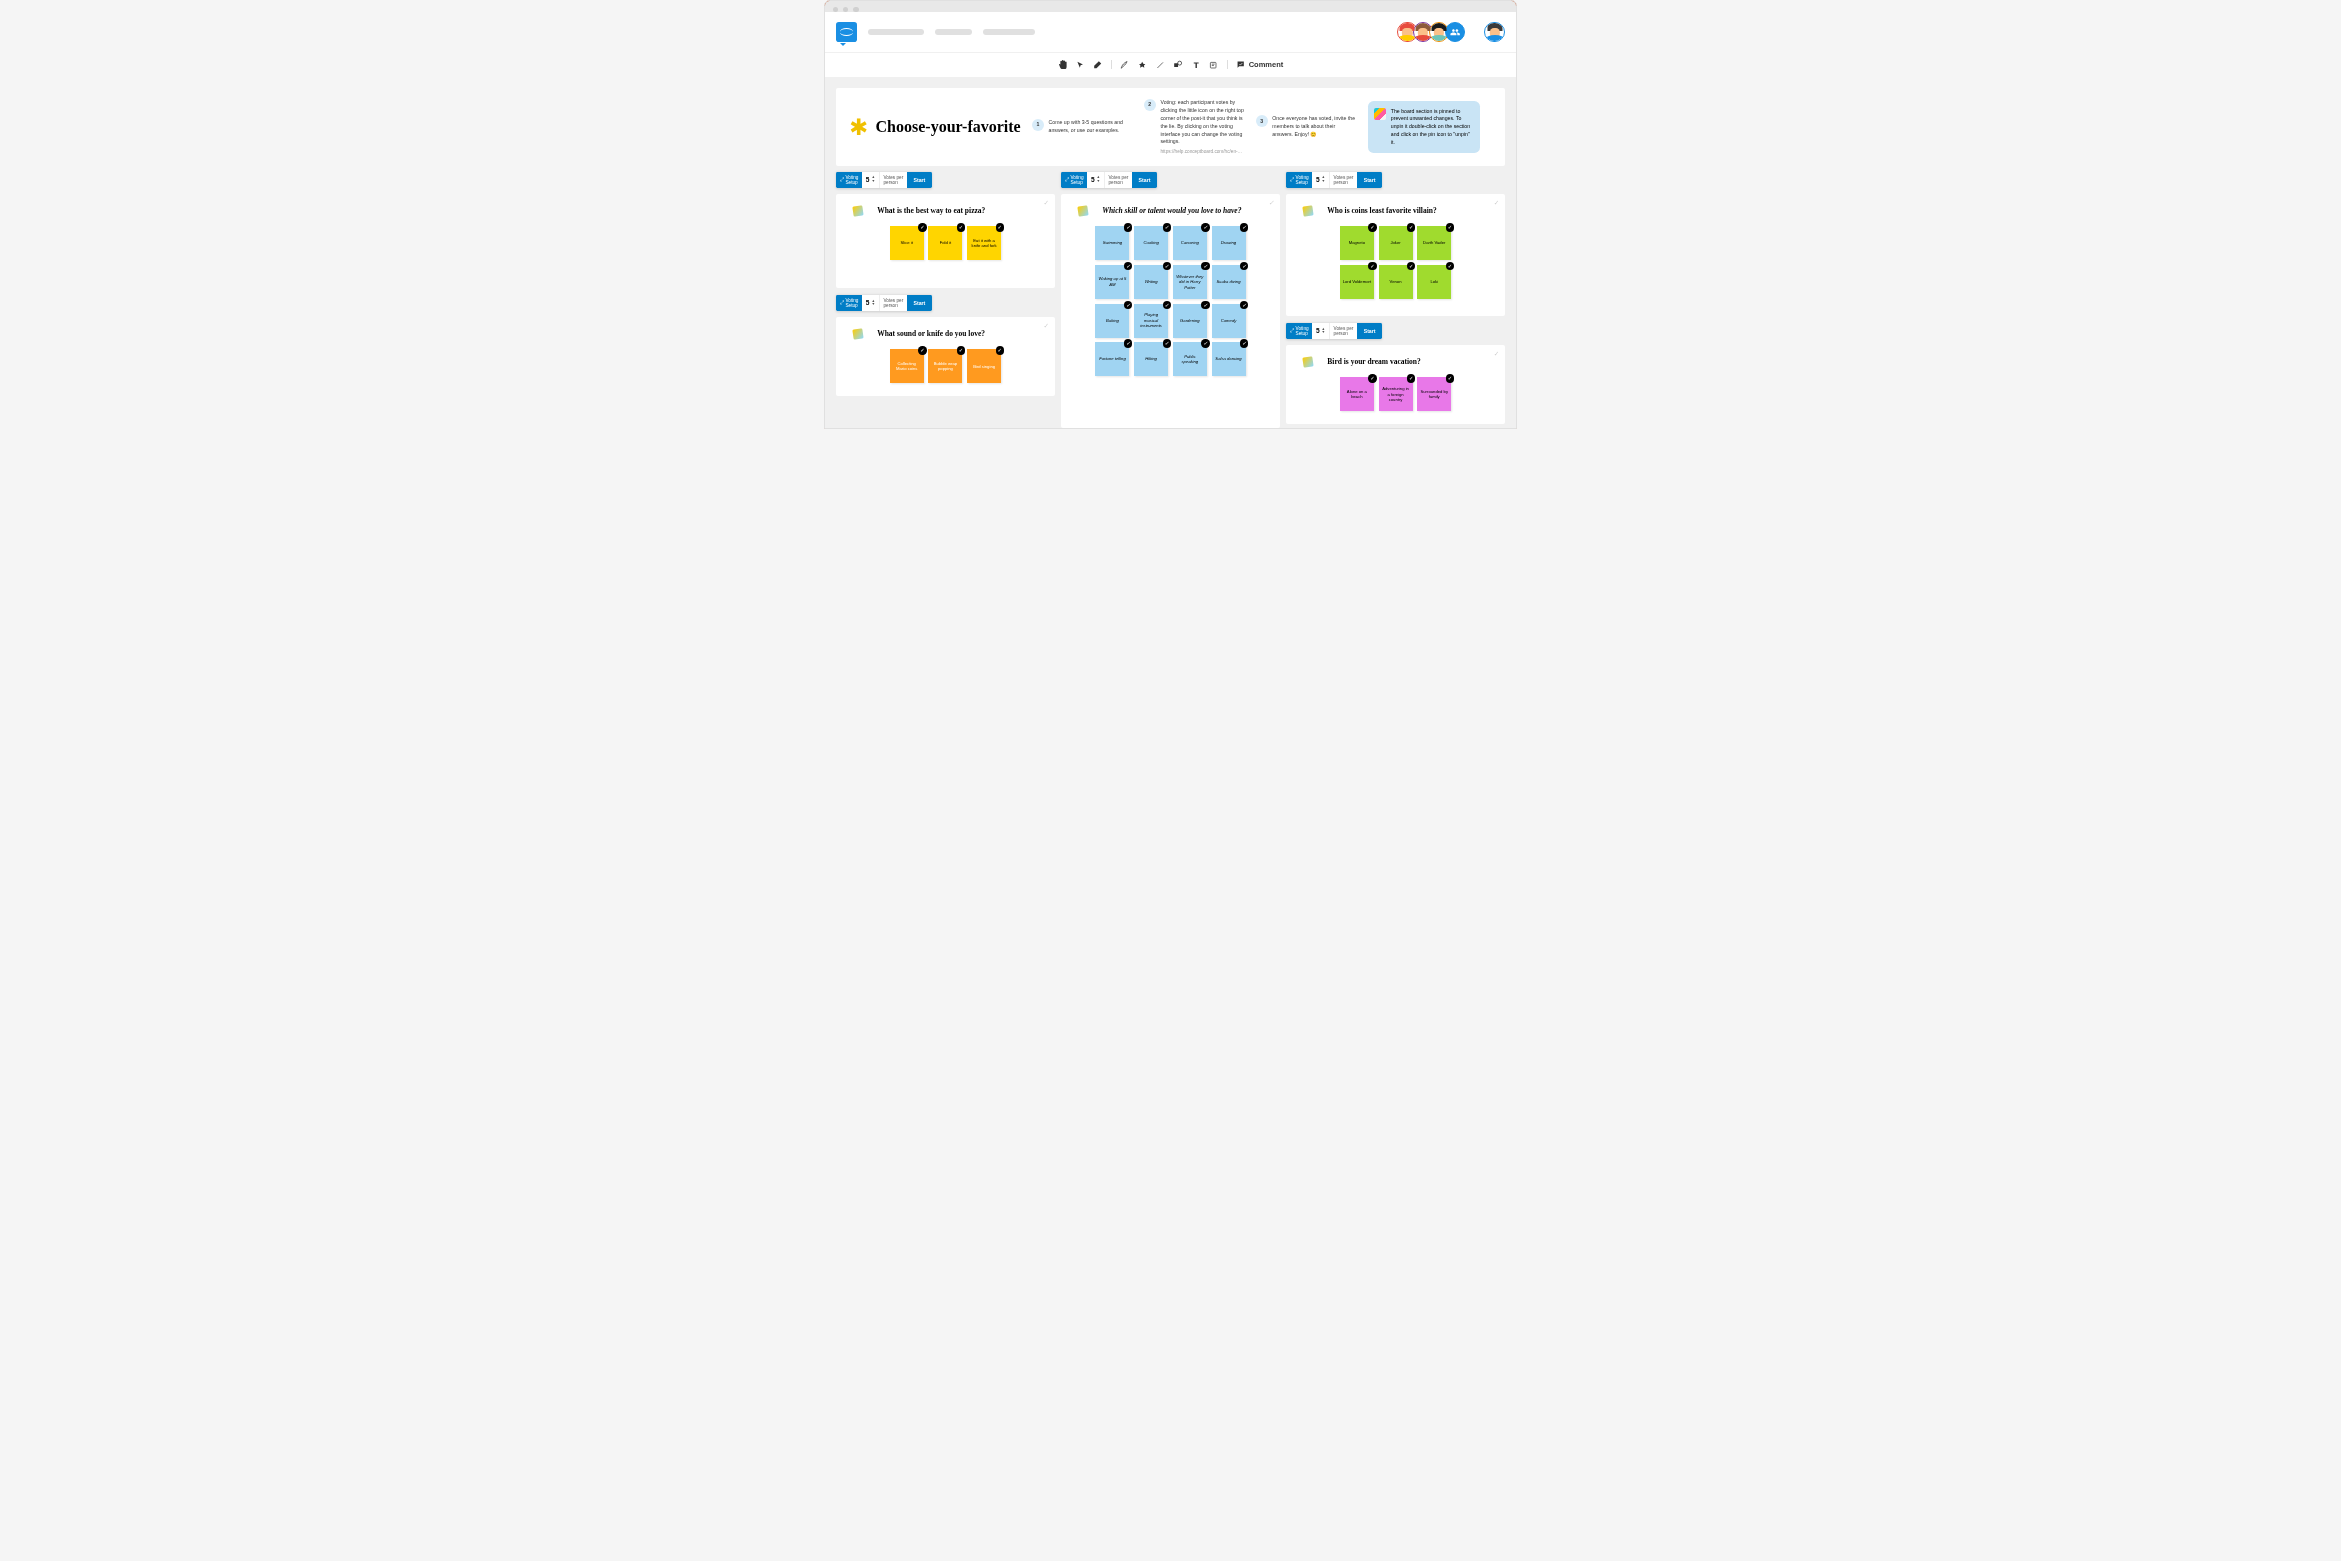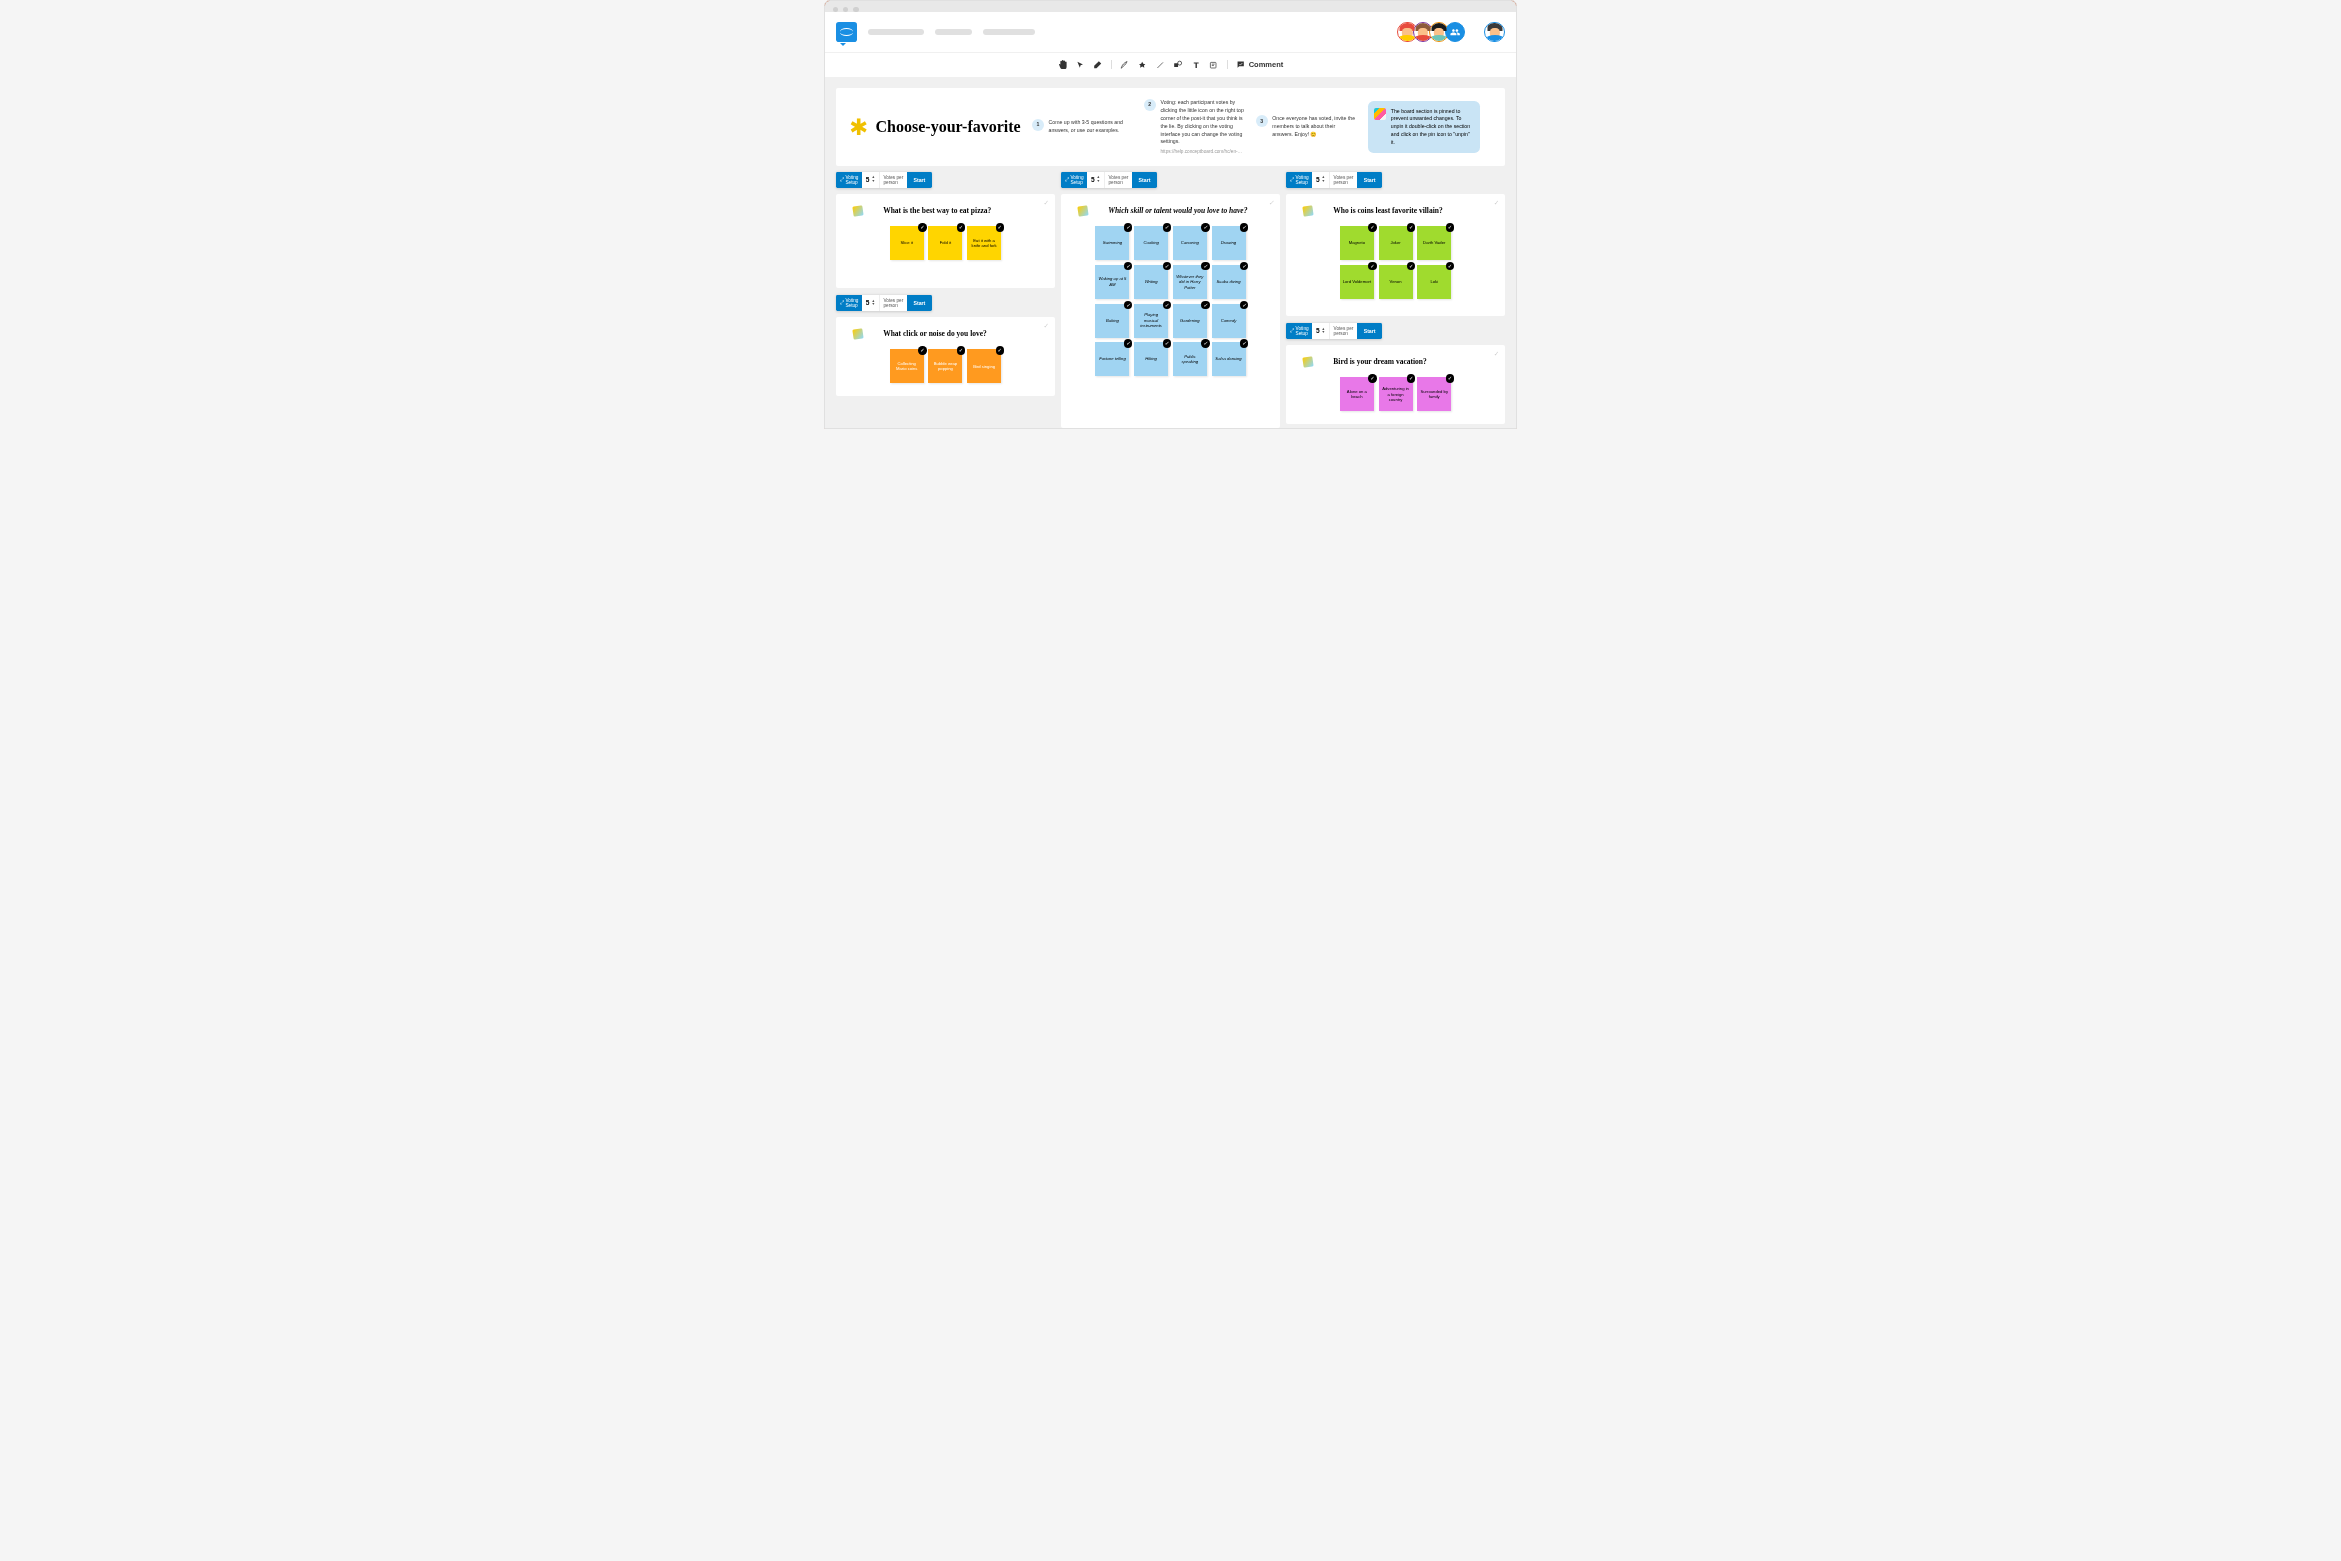--- a/index.html
+++ b/index.html
@@ -44,21 +44,21 @@
     .vote-setup-text { font-size: 4.7px; }
     .vote-count-box { background: #fff; padding: 1.9px 3.7px; display: flex; align-items: center; gap: 1.9px; }
     .vote-num { font-size: 6.6px; font-weight: 600; }
     .vote-arrows { display: flex; flex-direction: column; font-size: 3.7px; line-height: 0.9; color: #555; cursor: pointer; }
     .vote-label { background: #fff; padding: 1.9px 3.7px; display: flex; align-items: center; line-height: 1.1; font-size: 4.7px; color: #555; border-left: 0.5px solid #eee; }
     .vote-start { background: #007dc6; color: #fff; padding: 2.8px 6.6px; display: flex; align-items: center; font-weight: 600; cursor: pointer; }
     
     .section { background: #fff; border-radius: 1.9px; position: relative; padding: 11.2px 13px 13px; min-height: 94px; }
     .section.tall { min-height: 234px; font-style: italic; }
     .section-check { position: absolute; top: 4.7px; right: 5.6px; color: #ccc; font-size: 6.6px; }
-    .question { font-family: 'Comic Sans MS', cursive; font-weight: bold; font-size: 7.5px; display: flex; align-items: center; gap: 20px; margin-bottom: 10.3px; margin-left: 3.7px; }
+    .question { font-family: 'Comic Sans MS', cursive; font-weight: bold; font-size: 7.5px; display: flex; align-items: center; gap: 14px; margin-bottom: 10.3px; margin-left: 3.7px; }
     .q-icon { width: 10.3px; height: 10.3px; background: linear-gradient(135deg, #ffcc00, #8dd9ff); border-radius: 1.4px; flex-shrink: 0; transform: rotate(-8deg); }
     
     .notes { display: flex; flex-wrap: wrap; gap: 4.7px; justify-content: center; }
     .note { width: 34px; height: 34px; position: relative; display: flex; align-items: center; justify-content: center; text-align: center; font-size: 4.2px; padding: 2.8px; line-height: 1.3; cursor: pointer; box-shadow: 0.9px 0.9px 1.9px rgba(0,0,0,0.1); }
     .note-check { position: absolute; top: -2.8px; right: -2.8px; width: 8.4px; height: 8.4px; background: #000; border-radius: 50%; color: #fff; font-size: 5.2px; display: flex; align-items: center; justify-content: center; }
     
     .yellow { background: #ffd500; }
     .blue { background: #a0d4f2; }
     .green { background: #a0db2e; }
     .orange { background: #ff9a1f; color: #fff; }
@@ -257,21 +257,21 @@
               <span class="vote-arrows">▲<br>▼</span>
             </div>
           <div class="vote-label" style="white-space:pre-line">Votes per
 person</div>
           <div class="vote-start">Start</div>
         </div>
         <div class="section" style="min-height:75px">
           <div class="section-check">✓</div>
           <div class="question">
               <div class="q-icon"></div>
-              <span>What click or noise do you love?</span>
+              <span>What sound or knife do you love?</span>
             </div>
           <div class="notes">
             <div class="note orange">
                 <span>Collecting Mario coins</span>
                 <div class="note-check">✓</div>
               </div>
             <div class="note orange">
                 <span>Bubble wrap popping</span>
                 <div class="note-check">✓</div>
               </div>

